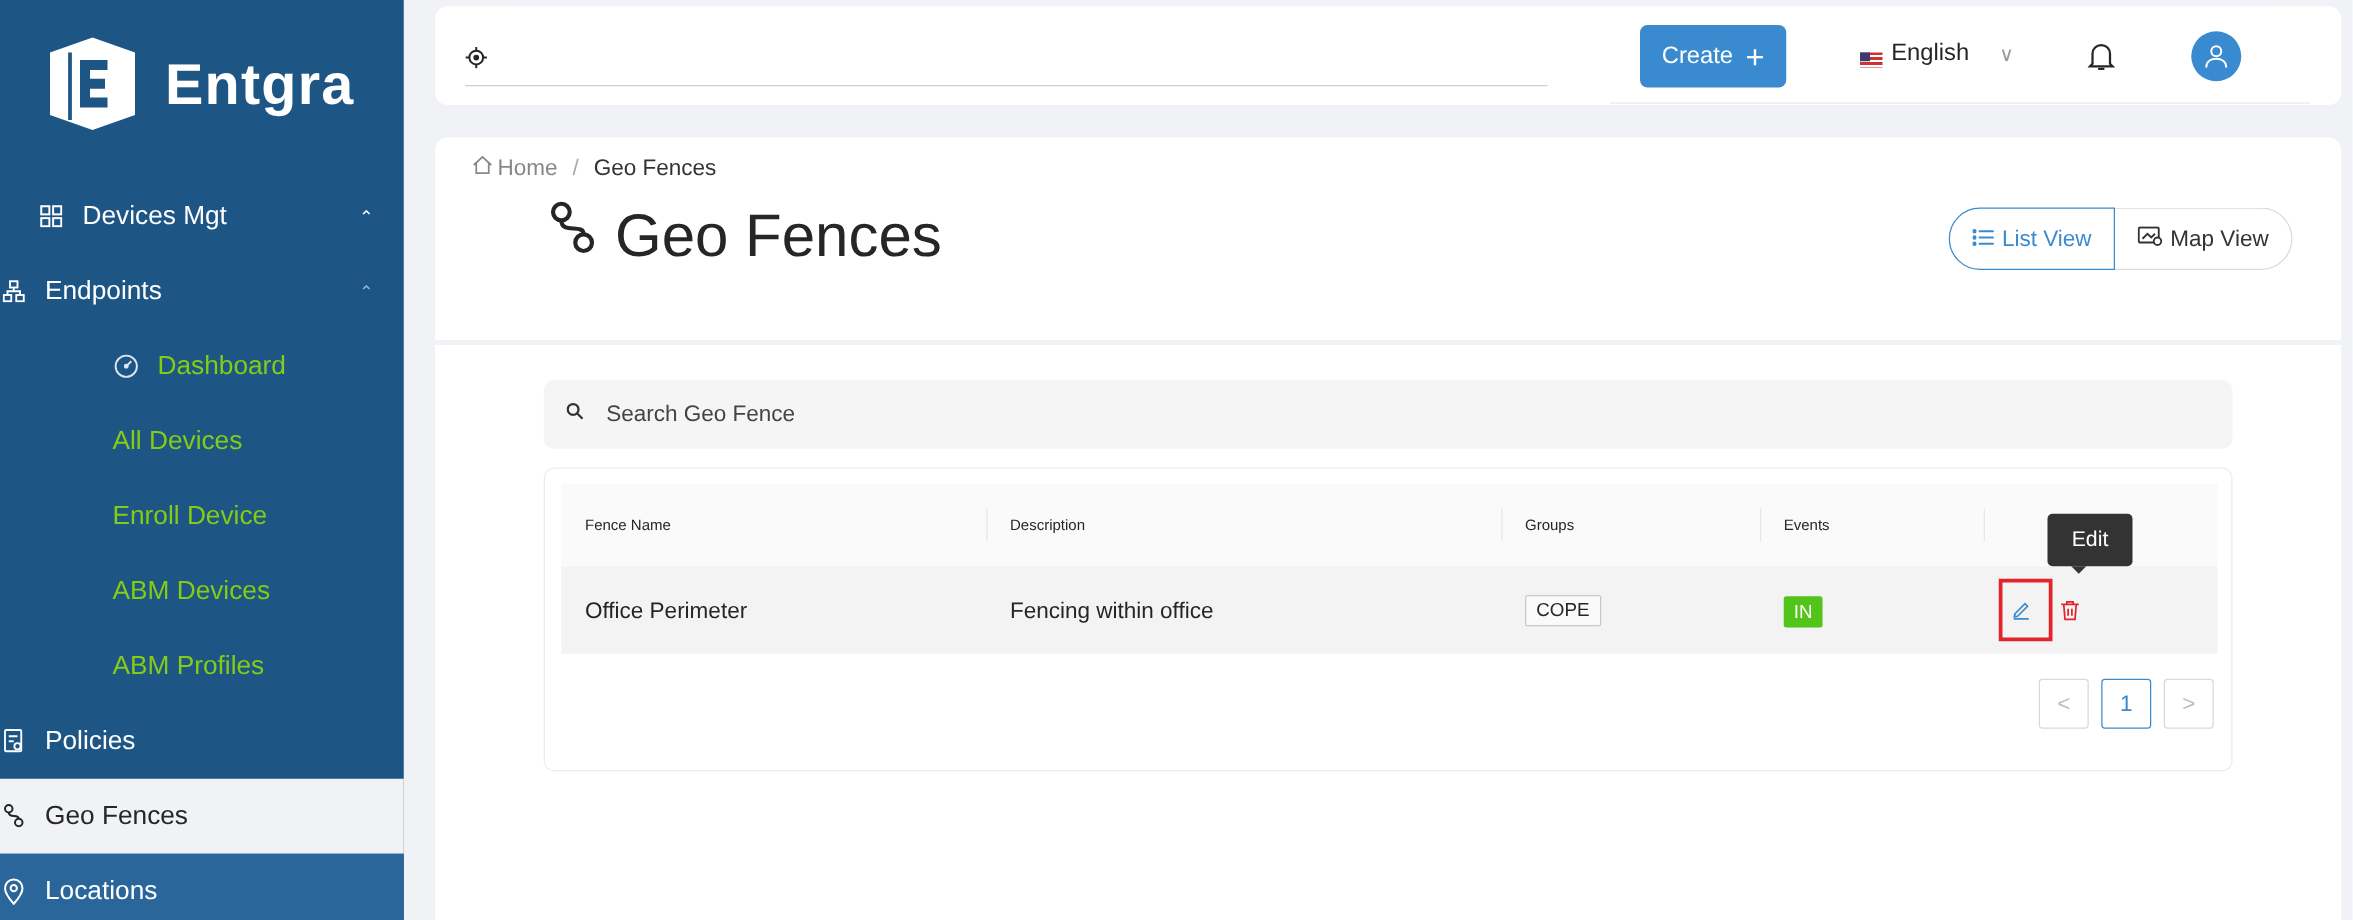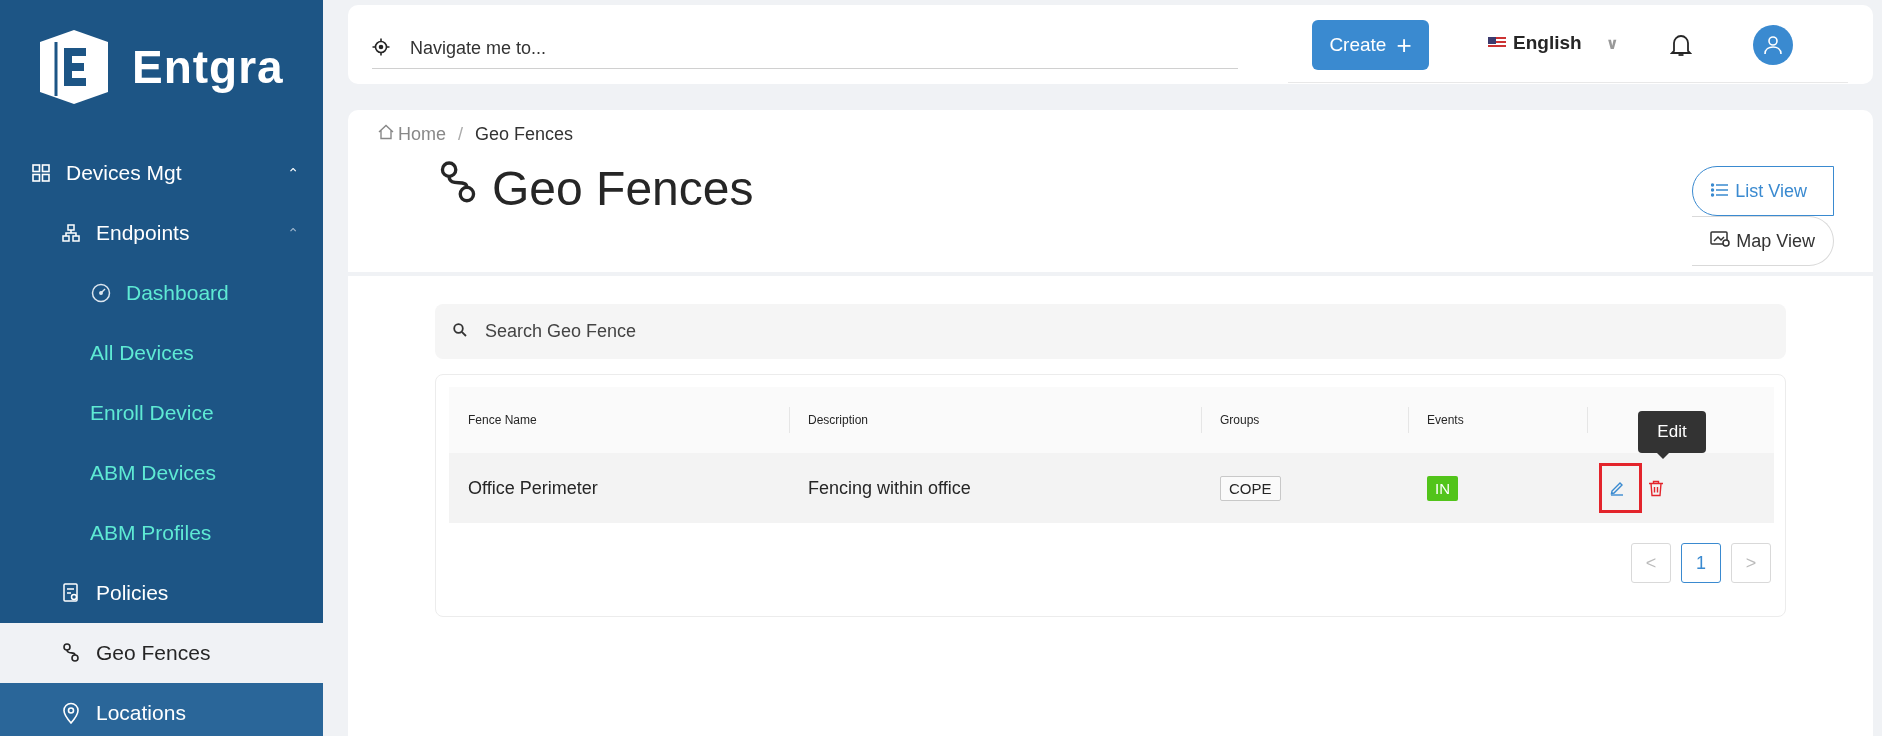--- a/index.html
+++ b/index.html
@@ -9,49 +9,49 @@
   
   .sidebar { position: absolute; left: 0; top: 0; width: 323px; height: 736px; background: #1d5585; color: #fff; }
   .logo { position: absolute; left: 34px; top: 28px; display: flex; align-items: center; }
   .logo-mark { width: 80px; height: 78px; position: relative; }
   .logo-text { font-size: 46px; font-weight: bold; margin-left: 18px; letter-spacing: 1px; color: #fff; }
   .nav { position: absolute; left: 0; top: 143px; width: 323px; }
   .nav-item { height: 60px; display: flex; align-items: center; font-size: 21px; color: #fff; position: relative; cursor: pointer; }
   .nav-item .ico { width: 22px; height: 22px; display: inline-flex; align-items: center; justify-content: center; margin-right: 14px; }
   .nav-item .chev { position: absolute; right: 24px; font-size: 14px; }
   .nav-item.lvl0 { padding-left: 30px; }
-  .nav-item.lvl1 { padding-left: 60px; }
-  .nav-item.lvl2 { padding-left: 90px; color: #5eead4; }
+  .nav-item.lvl1 { }
+  .nav-item.lvl2 { padding-left: 90px; color: #84cc16; }
   .nav-item.active { background: #f0f2f5; color: #262626; }
   .nav-item.below { background: #2a6699; }
 
   
   .header { position: absolute; left: 348px; top: 5px; width: 1525px; height: 79px; background: #fff; border-radius: 10px; }
   .nav-search { position: absolute; left: 24px; top: 24px; width: 866px; height: 40px; display: flex; align-items: center; border-bottom: 1px solid #d0d0d0; }
   .nav-search .ico { width: 20px; margin-right: 18px; color: #262626; }
   .nav-search input { border: none; outline: none; font-size: 18px; color: #262626; font-family: "Liberation Sans", sans-serif; width: 480px; background: transparent; }
   .nav-search input::placeholder { color: #333; }
   .create-btn { position: absolute; left: 964px; top: 15px; width: 117px; height: 50px; background: #3a8ad0; color: #fff; border-radius: 6px; display: flex; align-items: center; justify-content: center; font-size: 19px; cursor: pointer; }
   .create-btn .plus { margin-left: 10px; font-size: 26px; font-weight: 300; }
-  .lang { position: absolute; left: 1140px; top: 27px; display: flex; align-items: center; font-size: 19px; font-weight: bold; }
+  .lang { position: absolute; left: 1140px; top: 27px; display: flex; align-items: flex-end; font-size: 19px; }
   .flag { width: 18px; height: 12px; margin-right: 7px; background: repeating-linear-gradient(#c33 0 2px, #fff 2px 4px); position: relative; }
   .flag::before { content: ""; position: absolute; left: 0; top: 0; width: 8px; height: 7px; background: #3c3b6e; }
   .lang .chev { margin-left: 24px; color: #999; font-size: 16px; }
   .bell { position: absolute; left: 1322px; top: 28px; }
   .avatar { position: absolute; left: 1405px; top: 20px; width: 40px; height: 40px; border-radius: 50%; background: #3a8ad0; display: flex; align-items: center; justify-content: center; }
   .header-line { position: absolute; left: 940px; top: 77px; width: 560px; height: 1px; background: #e8e8e8; }
 
   
   .page-head { position: absolute; left: 348px; top: 110px; width: 1525px; height: 162px; background: #fff; border-radius: 10px 10px 0 0; }
   .breadcrumb { position: absolute; left: 30px; top: 14px; font-size: 18px; display: flex; align-items: center; color: #888; }
   .breadcrumb .sep { margin: 0 12px; color: #aaa; }
   .breadcrumb .cur { color: #333; }
   .page-title { position: absolute; left: 90px; top: 50px; display: flex; align-items: center; font-size: 48px; color: #262626; }
   .page-title .ico { margin-right: 14px; }
-  .view-toggle { position: absolute; right: 39px; top: 56px; display: flex; flex-direction: column; }
+  .view-toggle { position: absolute; right: 39px; top: 56px; display: flex; }
   .view-btn { height: 50px; padding: 0 18px; border: 1px solid #d9d9d9; display: flex; align-items: center; font-size: 18px; color: #333; background: #fff; cursor: pointer; }
   .view-btn .ico { margin-right: 6px; }
   .view-btn.first { border-radius: 25px 0 0 25px; border-color: #3a8ad0; color: #3a8ad0; }
   .view-btn.last { border-radius: 0 25px 25px 0; border-left: none; }
 
   
   .content { position: absolute; left: 348px; top: 276px; width: 1525px; height: 460px; background: #fff; }
   .search-box { position: absolute; left: 87px; top: 28px; width: 1351px; height: 55px; background: #f5f5f5; border-radius: 8px; display: flex; align-items: center; padding-left: 18px; }
   .search-box .ico { margin-right: 18px; }
   .search-box input { border: none; outline: none; background: transparent; font-size: 18px; width: 600px; font-family: "Liberation Sans", sans-serif; color: #333; }
@@ -167,21 +167,20 @@
 
 <header class="header">
   <div class="nav-search">
     <span class="ico">
       <svg width="18" height="18" viewBox="0 0 18 18" fill="none" stroke="#262626" stroke-width="1.6">
           <circle cx="9" cy="9" r="5.5"></circle>
           <circle cx="9" cy="9" r="1.5" fill="#262626"></circle>
           <path d="M9 0.5 V3.5 M9 14.5 V17.5 M0.5 9 H3.5 M14.5 9 H17.5"></path>
         </svg>
     </span>
-    <input type="text" placeholder="Navigate me to..." style="">
   </div>
   <div class="create-btn">
     <span>Create</span>
     <span class="plus">+</span>
   </div>
   <div class="lang">
     <span class="flag"></span>
     <span>English</span>
     <span class="chev">∨</span>
   </div>

